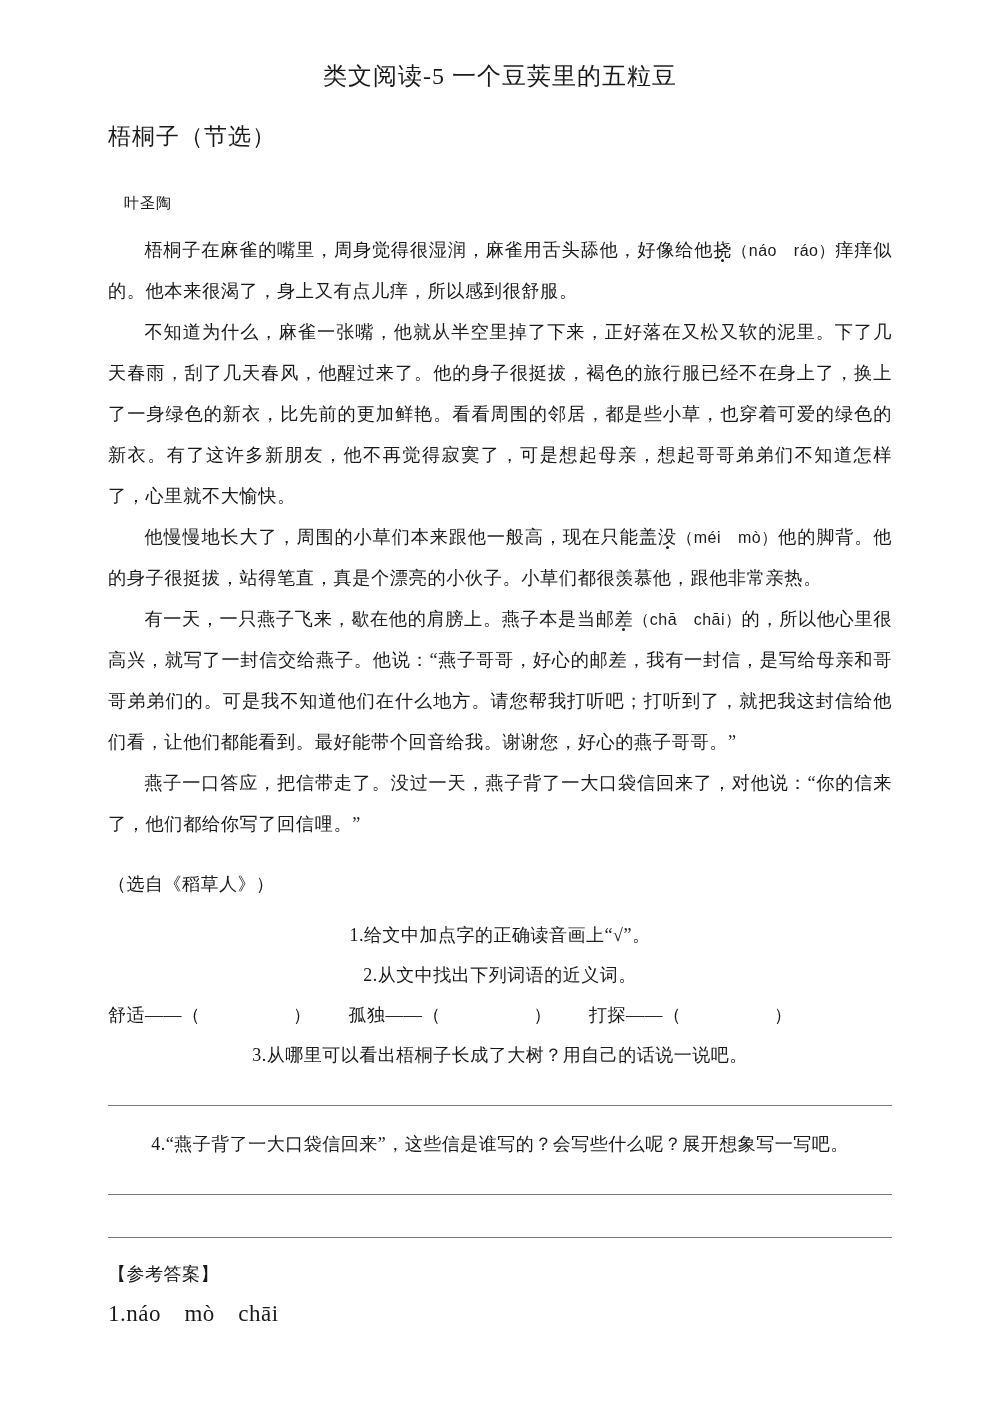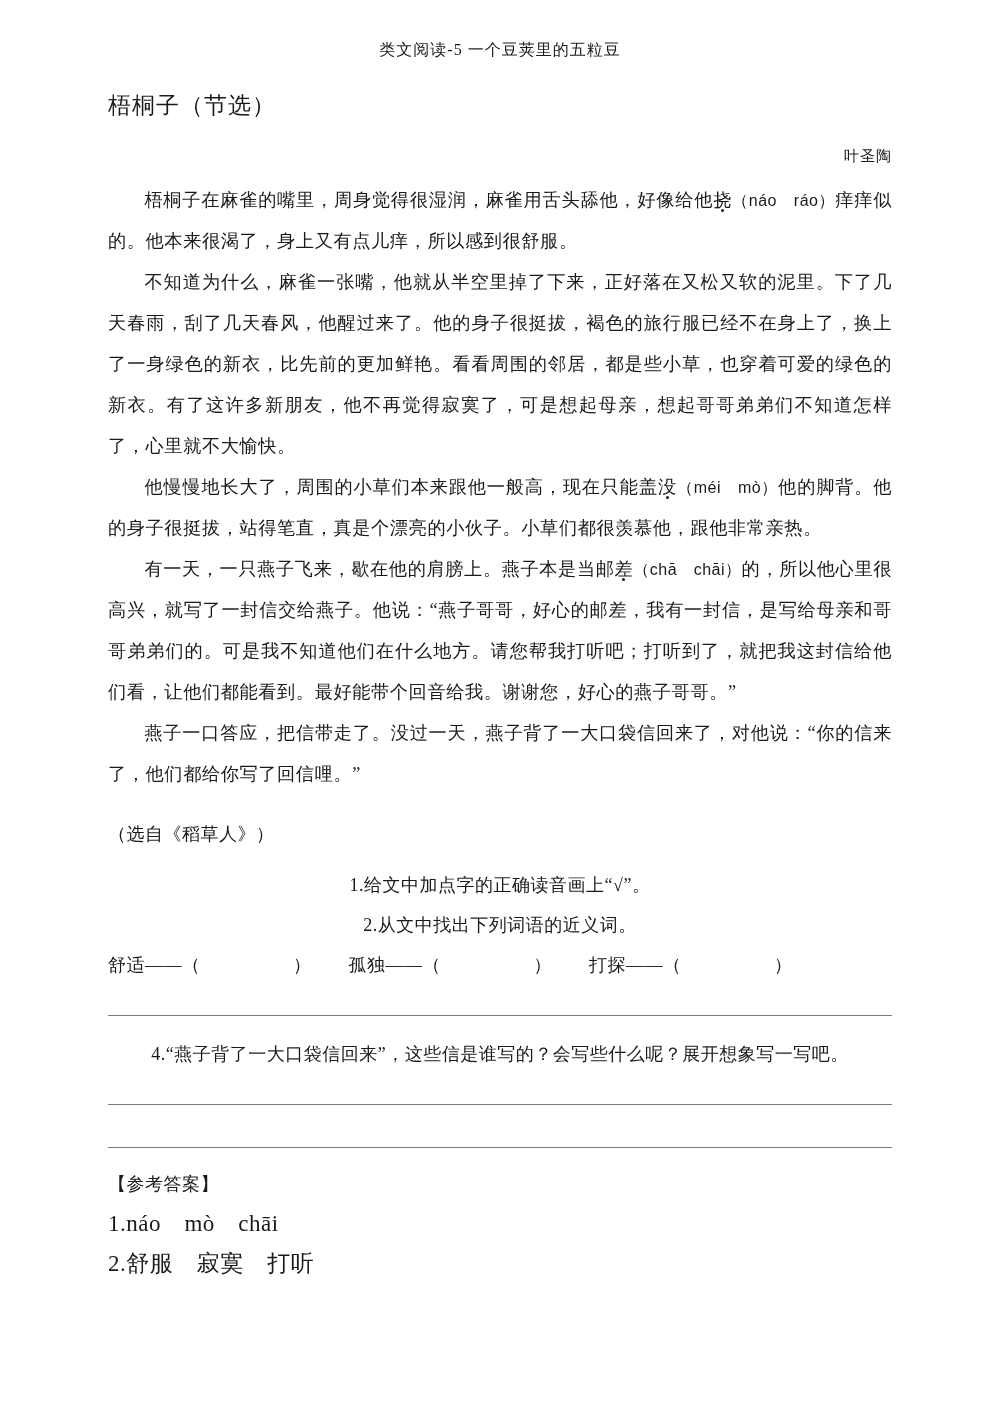--- a/index.html
+++ b/index.html
@@ -19,40 +19,40 @@
     position: relative;
     width: 1000px;
     height: 1415px;
     box-sizing: border-box;
     padding: 0 108px;
     background: #ffffff;
   }
 
   .title-main {
     text-align: center;
-    font-size: 16px;
+    font-size: 24px;
     letter-spacing: 1px;
     margin: 0;
-    padding-top: 40px;
+    padding-top: 61px;
     font-weight: normal;
     line-height: 1.3;
   }
   .title-sub {
     text-align: left;
     font-size: 23px;
     letter-spacing: 1px;
     margin: 0;
     padding-top: 30px;
     font-weight: normal;
     line-height: 1.3;
   }
   .author {
-    text-align: right;
+    text-align: left;
     font-size: 15px;
-    margin: 0;
+    margin: 16px;
     padding-top: 26px;
     letter-spacing: 1px;
     line-height: 1.3;
   }
 
   .body-text {
     margin-top: 14px;
   }
   .para {
     font-size: 18.2px;
@@ -157,33 +157,33 @@
     <p class="para" id="para-3">有一天，一只燕子飞来，歇在他的肩膀上。燕子本是当邮<span class="dotted">差</span><span class="pinyin">（chā　chāi）</span>的，所以他心里很高兴，就写了一封信交给燕子。他说：“燕子哥哥，好心的邮差，我有一封信，是写给母亲和哥哥弟弟们的。可是我不知道他们在什么地方。请您帮我打听吧；打听到了，就把我这封信给他们看，让他们都能看到。最好能带个回音给我。谢谢您，好心的燕子哥哥。”</p>
     <p class="para" id="para-4">燕子一口答应，把信带走了。没过一天，燕子背了一大口袋信回来了，对他说：“你的信来了，他们都给你写了回信哩。”</p>
   </div>
 
   <div class="source">（选自《稻草人》）</div>
 
   <div class="questions">
     <p class="q">1.给文中加点字的正确读音画上“√”。</p>
     <p class="q">2.从文中找出下列词语的近义词。</p>
     <p class="synonyms">舒适——（　　　　　）　　孤独——（　　　　　）　　打探——（　　　　　）</p>
+    <p class="q">3.从哪里可以看出梧桐子长成了大树？用自己的话说一说吧。</p>
 
     <div class="gap-md"></div>
     <hr class="rule">
 
     <div class="gap-sm"></div>
     <p class="q">4.“燕子背了一大口袋信回来”，这些信是谁写的？会写些什么呢？展开想象写一写吧。</p>
 
     <div class="gap-md"></div>
     <hr class="rule">
 
     <div class="gap-lg"></div>
     <hr class="rule">
   </div>
 
   <div class="answers">
     <p class="answer-head">【参考答案】</p>
     <p class="answer-line">1.náo　mò　chāi</p>
-    <p class="answer-line">2.舒服　寂寞　打听</p>
   </div>
 
 </div>
 
 </body></html>

